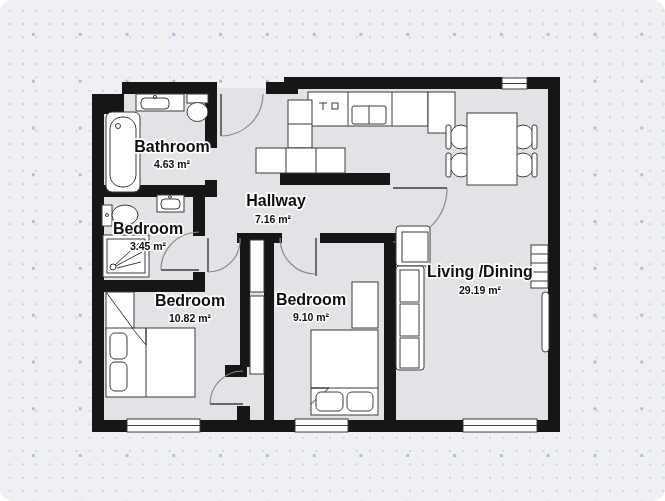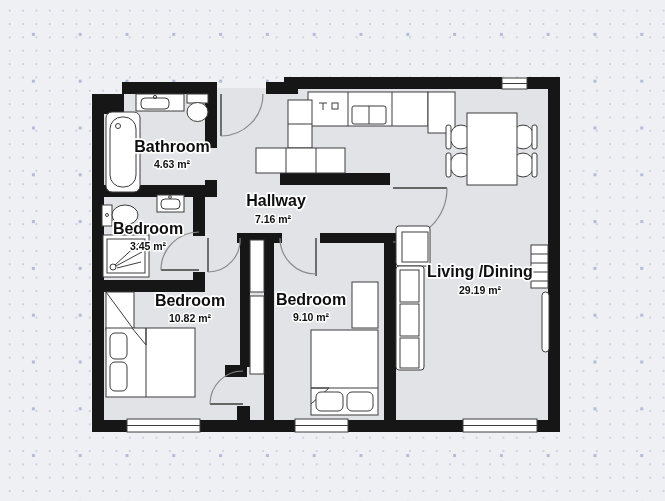--- a/index.html
+++ b/index.html
@@ -6,20 +6,21 @@
   .stage{
     position:relative;
     width:665px;height:501px;
     overflow:hidden;
     background-color:#eef0f3;
     background-image:
       radial-gradient(circle, #b4bcd3 1.7px, transparent 1.8px),
       radial-gradient(circle, #ccd1df 1.15px, transparent 1.25px);
     background-size: 46.8px 46.8px, 13.35px 13.35px;
     background-position: 10px 11px, 3px 4px;
+    border-radius: 13px;
   }
   .stage svg{position:absolute;left:0;top:0;}
   .wall{fill:#161616;stroke:none;}
   .floor{fill:#e2e3e6;stroke:none;}
   .fx{fill:#ffffff;stroke:#3c3c3c;stroke-width:1;}
   .fxline{fill:none;stroke:#3c3c3c;stroke-width:1;}
   .arc{fill:none;stroke:#8a8a8a;stroke-width:1.2;}
   .leaf{stroke:#3c3c3c;stroke-width:1.4;}
   .win{fill:#ffffff;stroke:#3c3c3c;stroke-width:1;}
   .winline{stroke:#3c3c3c;stroke-width:1;}

